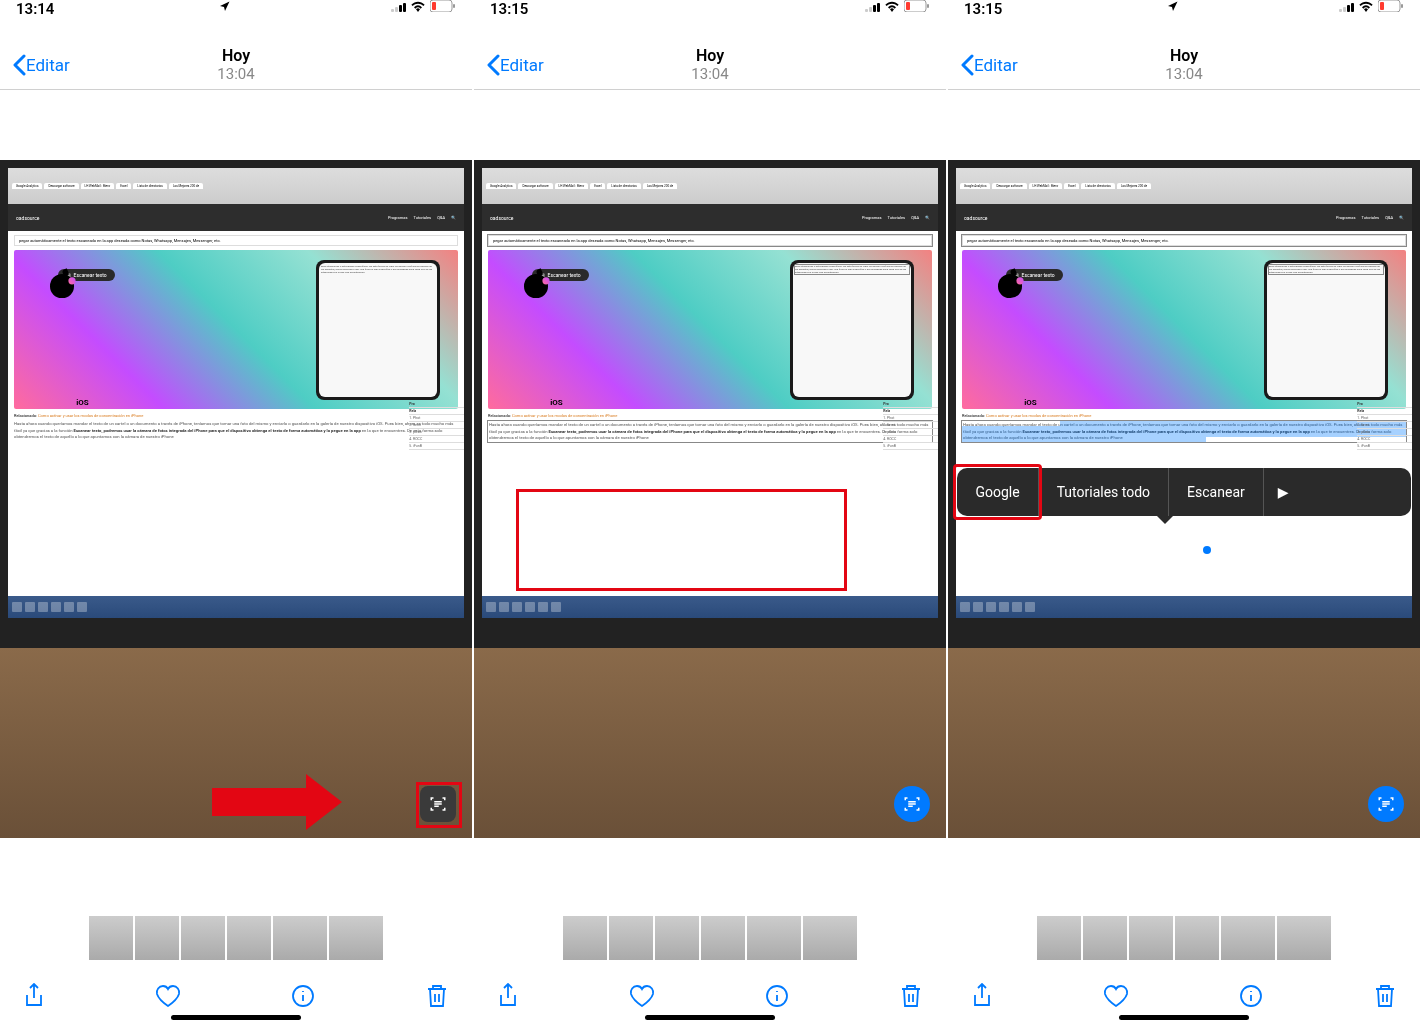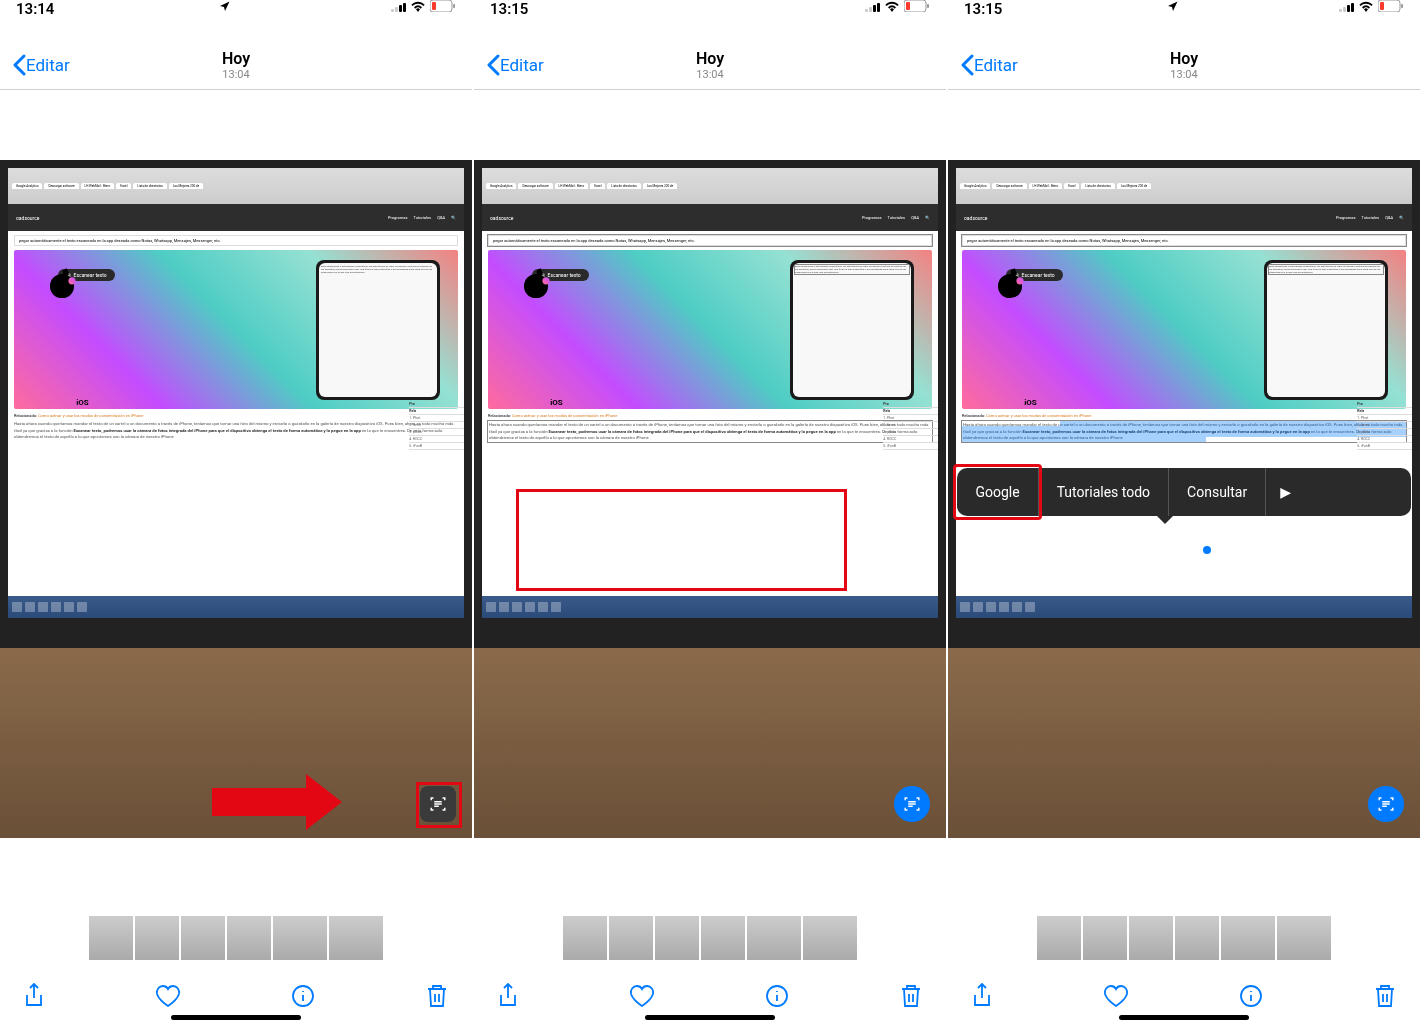--- a/index.html
+++ b/index.html
@@ -6,21 +6,21 @@
 body{background:#fff;width:1420px;height:1024px;overflow:hidden}
 .container{display:flex;width:100%;height:100%}
 .panel{flex:1;display:flex;flex-direction:column;border-right:2px solid #fff;position:relative;background:#fff}
 .panel:last-child{border-right:none}
 .status-bar{height:40px;display:flex;align-items:flex-start;justify-content:space-between;padding:0 16px;font-size:15px;font-weight:600}
 .status-right{display:flex;align-items:center;gap:4px}
 .nav-bar{height:50px;display:flex;align-items:center;padding:0 12px;border-bottom:.5px solid #d0d0d0}
 .back-btn{color:#007aff;font-size:28px;font-weight:300;cursor:pointer}
 .title-block{text-align:center;position:absolute;left:50%;transform:translateX(-50%)}
 .title-main{font-size:16px;font-weight:600}
-.title-sub{font-size:11px;color:#888}
+.title-sub{font-size:15px;color:#888}
 .edit-btn{color:#007aff;font-size:17px;cursor:pointer}
 .photo-area{flex:1;position:relative;background:#0f766e;display:flex;flex-direction:column;overflow:hidden}
 .photo-pad{height:70px;background:#fff}
 .photo-content{flex:1;position:relative;background:linear-gradient(180deg,#735a42 0%,#6b5540 60%,#5a4a38 100%)}
 .monitor{position:absolute;top:0;left:0;right:0;height:72%;background:#1a1a1a;border:8px solid #222;border-bottom:30px solid #222;overflow:hidden}
 .monitor-screen{width:100%;height:100%;background:#f5f5f5;position:relative;overflow:hidden}
 .browser-top{height:8%;background:linear-gradient(#ddd,#ccc);display:flex;align-items:center;padding:0 4px;gap:2px;font-size:4px;overflow:hidden}
 .tab{background:#fff;padding:1px 4px;border-radius:2px 2px 0 0;white-space:nowrap;font-size:3px}
 .page-header{height:6%;background:#2d2d2d;display:flex;align-items:center;justify-content:space-between;padding:0 8px;color:#fff;font-size:5px}
 .page-nav{display:flex;gap:6px;font-size:4px}
@@ -470,21 +470,21 @@
       </div>
       <div class="desk"></div>
       <div class="sel-handle" style="top:50%;left:27%"></div>
       <div class="sel-handle" style="top:57%;left:54%"></div>
       <div class="context-menu">
         <div class="ctx-item copiar-box">
               <span>Google</span>
               <div class="ctx-red"></div>
             </div>
         <div class="ctx-item">Tutoriales todo</div>
-        <div class="ctx-item">Consultar</div>
+        <div class="ctx-item">Escanear</div>
         <div class="ctx-arrow-btn ctx-arrow">▶</div>
         <div class="ctx-caret"></div>
       </div>
       <div class="live-text-btn blue">
         <svg width="18" height="18" viewBox="0 0 24 24" fill="none" stroke="#fff" stroke-width="2">
               <path d="M3 7V4h3M21 7V4h-3M3 17v3h3M21 17v3h-3M7 9h10M7 12h10M7 15h6"></path>
             </svg>
       </div>
     </div>
     <div class="photo-pad"></div>

